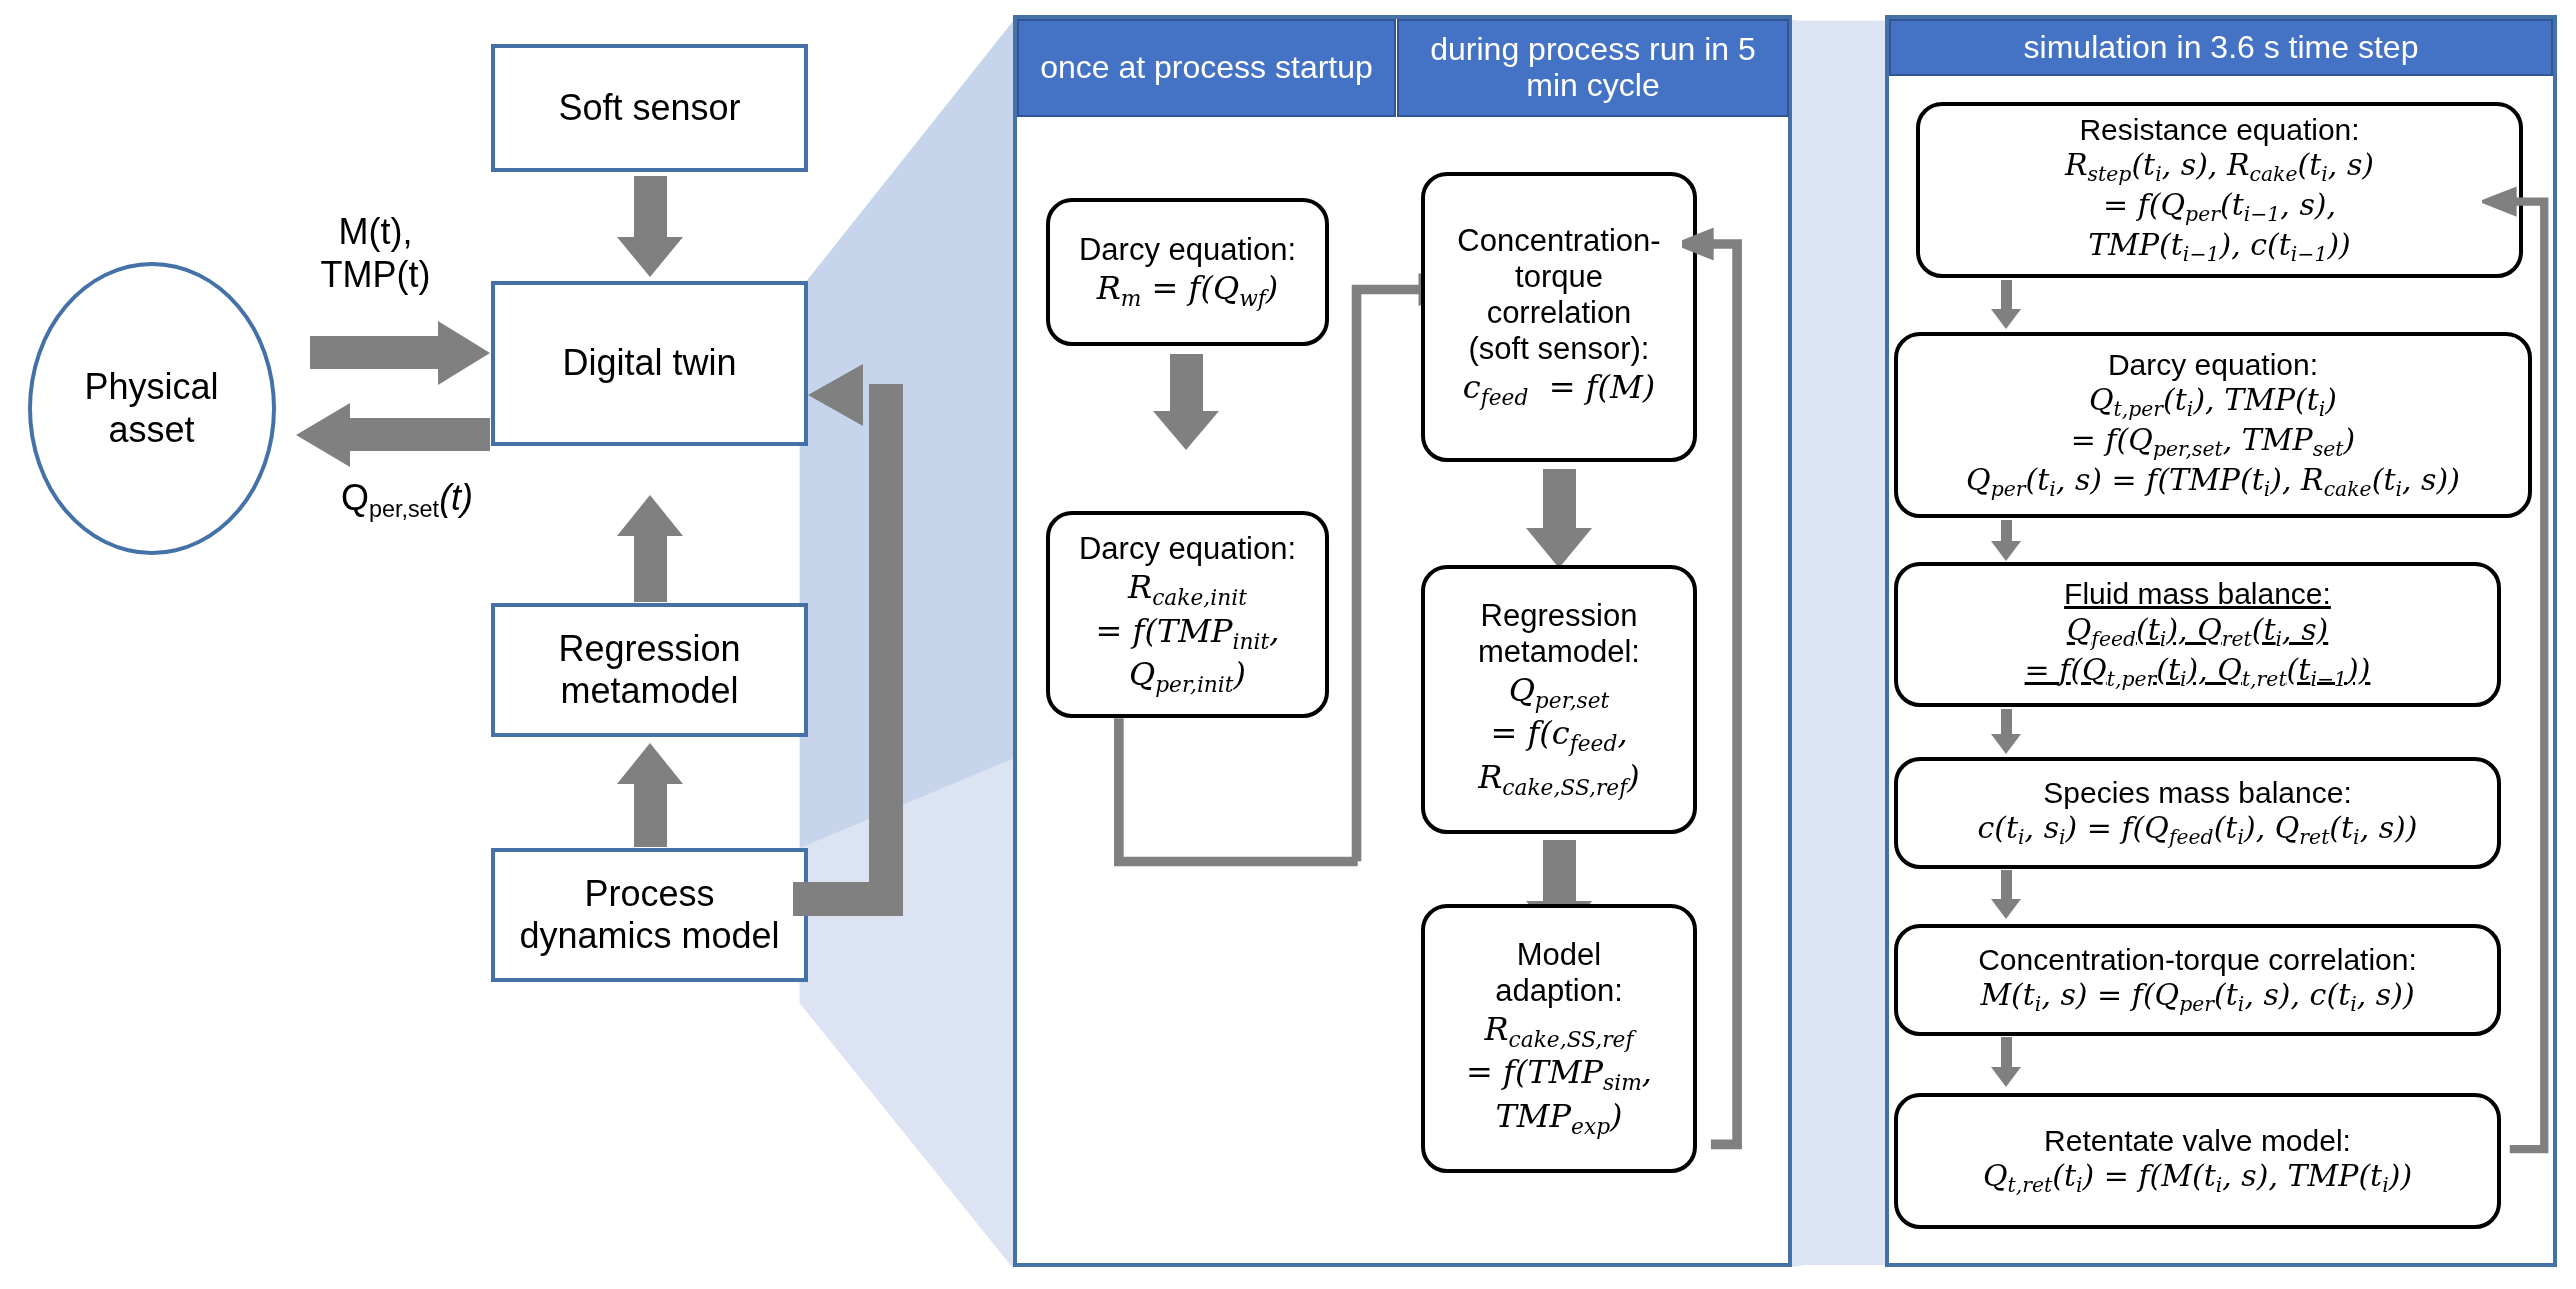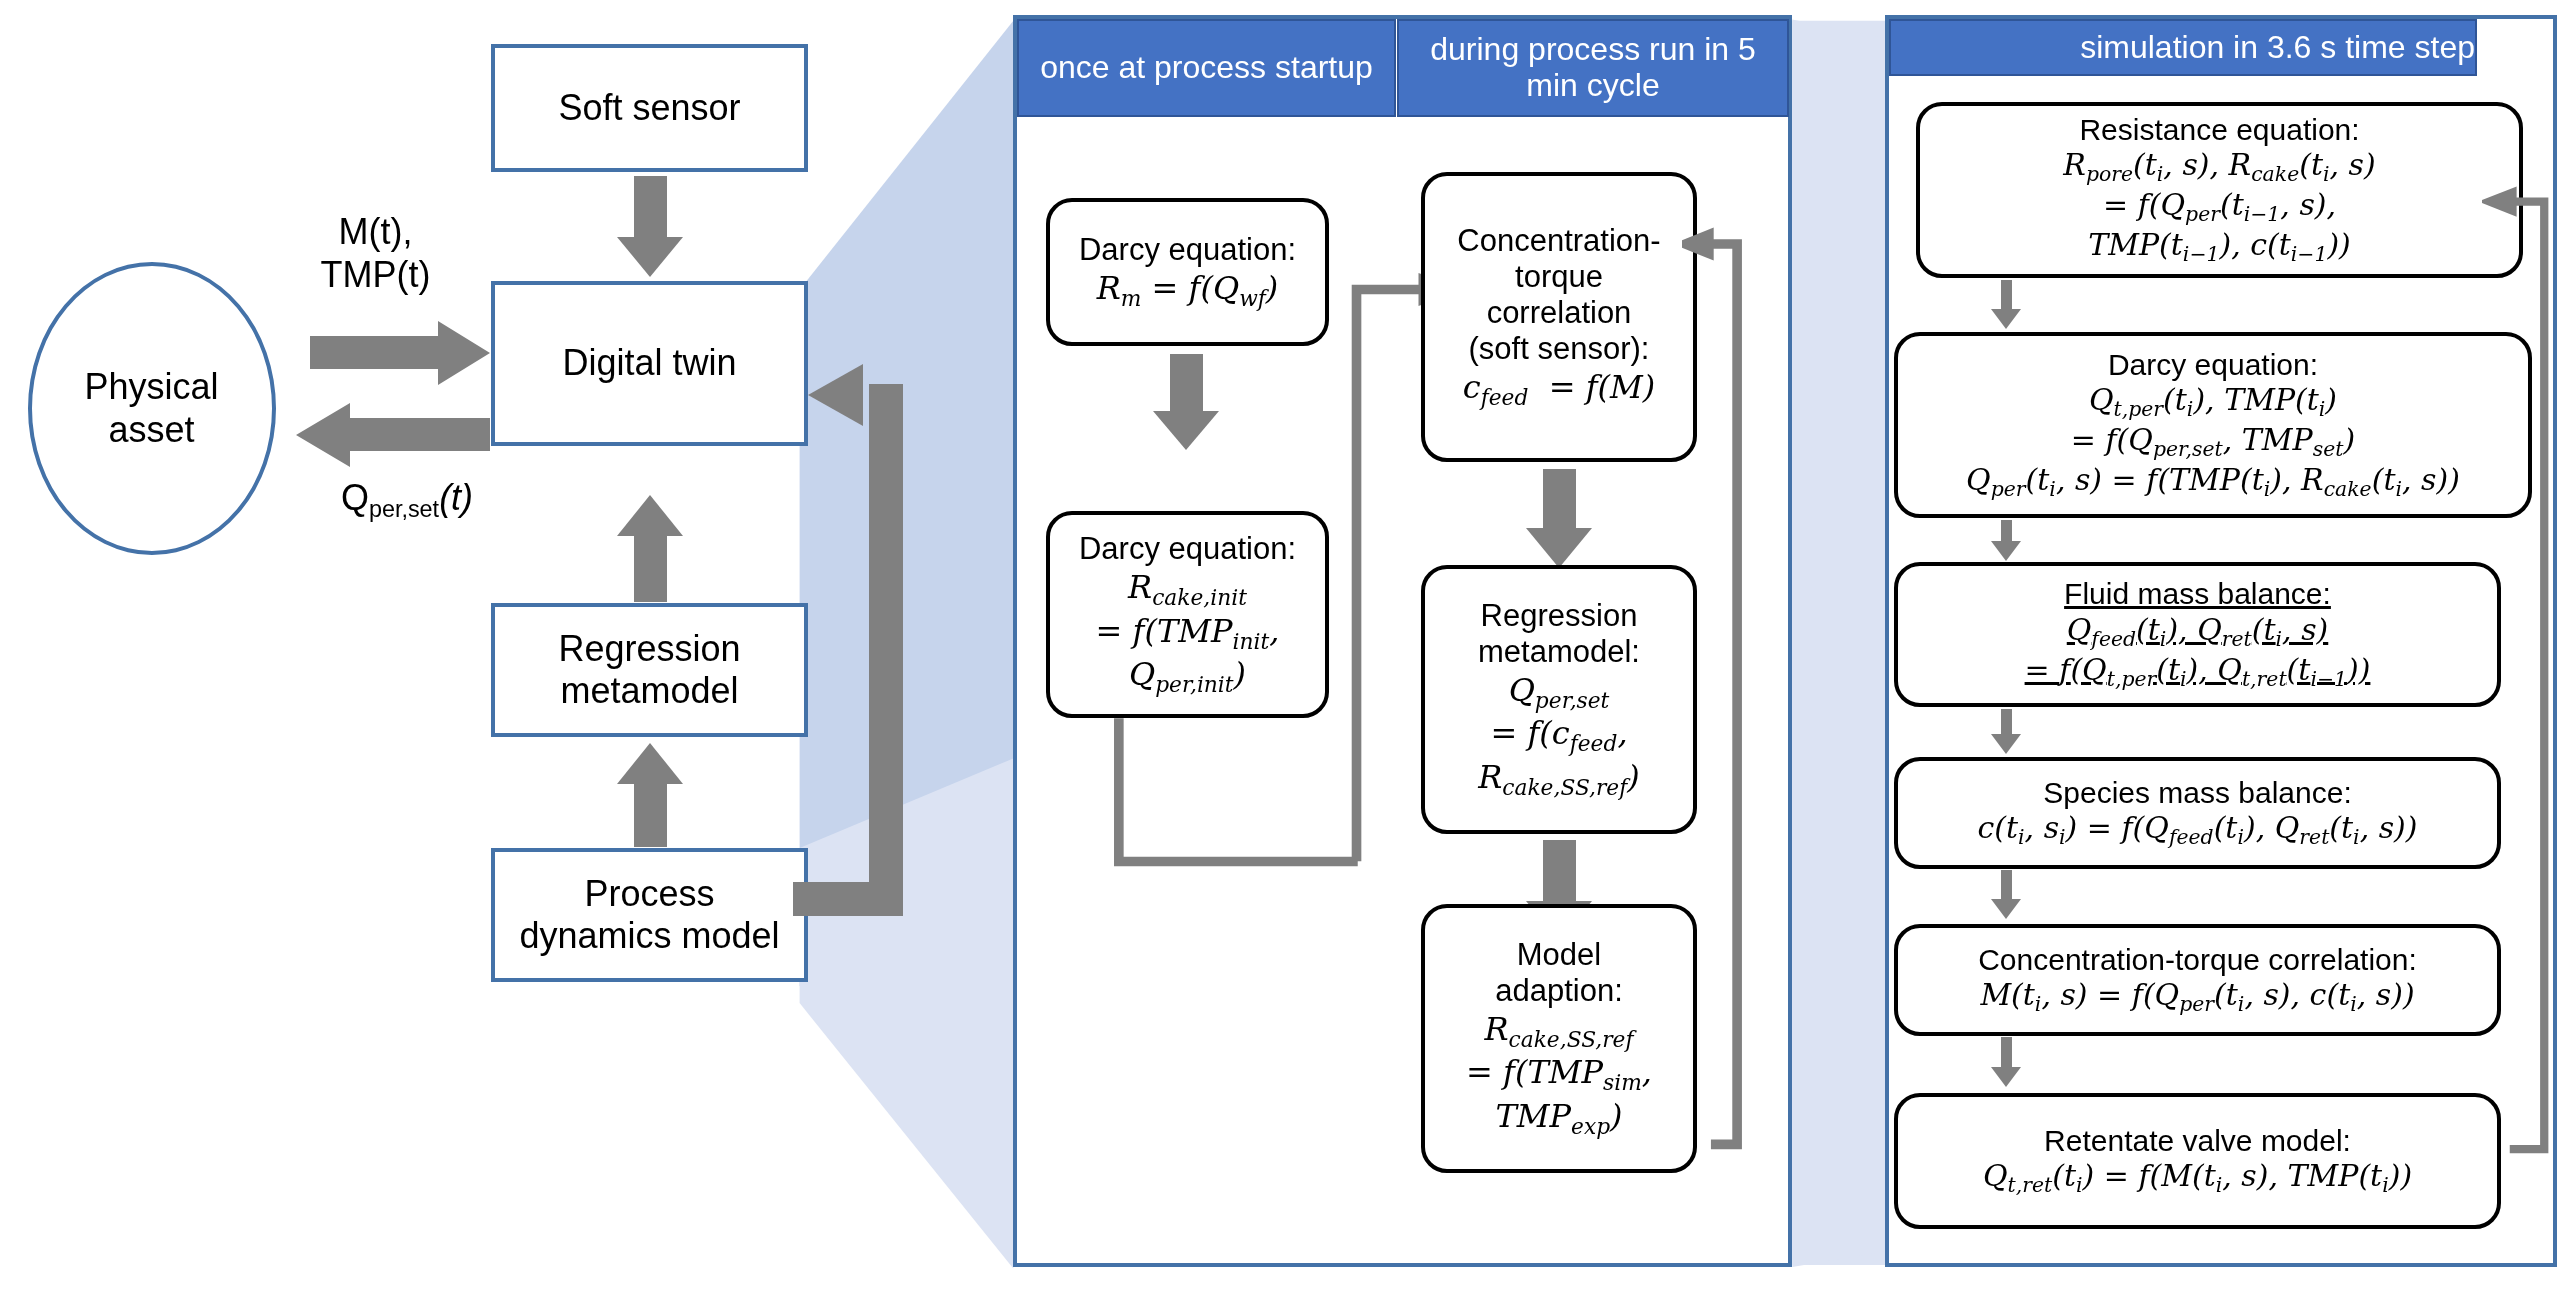--- a/index.html
+++ b/index.html
@@ -193,27 +193,27 @@
     <div class="math">TMP<span class="sb">exp</span>)</div>
   </div>
 
   <svg class="abs" style="left:1682px;top:221px;width:124px;height:965px;" viewBox="0 0 180 1400" width="124" height="965">
     <path d="M 42,1340 L 80,1340 L 80,33 L 40,33" stroke="#808080" stroke-width="14" fill="none"></path>
     <polygon points="46,9 -14,33 46,57" fill="#808080"></polygon>
   </svg>
 
   <div class="abs panel" style="left:1885px;top:15px;width:672px;height:1252px;"></div>
 
-  <div class="abs panelhdr ctr" style="left:1889px;top:19.3px;width:588px;height:57px;justify-content:flex-end;">
+  <div class="abs panelhdr ctr" style="left:1889px;top:19.3px;width:664px;height:57px;">
     <span>simulation in 3.6 s time step</span>
   </div>
 
   <div class="abs eqbox tight" style="left:1916px;top:102px;width:607px;height:176px;">
     <div class="title">Resistance equation:</div>
-    <div class="math">R<span class="sb">pore</span>(t<span class="sb">i</span>, s), R<span class="sb">cake</span>(t<span class="sb">i</span>, s)</div>
+    <div class="math">R<span class="sb">step</span>(t<span class="sb">i</span>, s), R<span class="sb">cake</span>(t<span class="sb">i</span>, s)</div>
     <div class="math">= <span>f</span>(Q<span class="sb">per</span>(t<span class="sb">i−1</span>, s),</div>
     <div class="math">TMP(t<span class="sb">i−1</span>), c(t<span class="sb">i−1</span>))</div>
   </div>
 
   <div class="abs" style="left:1991px;top:280px;width:30px;height:50px;">
     <div class="abs garrow" style="left:9.7px;top:0;width:11px;height:32px;"></div>
     <div class="abs ghead" style="left:0;top:29px;border-left:15px solid transparent;border-right:15px solid transparent;border-top:20.7px solid #808080;"></div>
   </div>
 
   <div class="abs eqbox tight" style="left:1894px;top:332px;width:638px;height:186px;">

